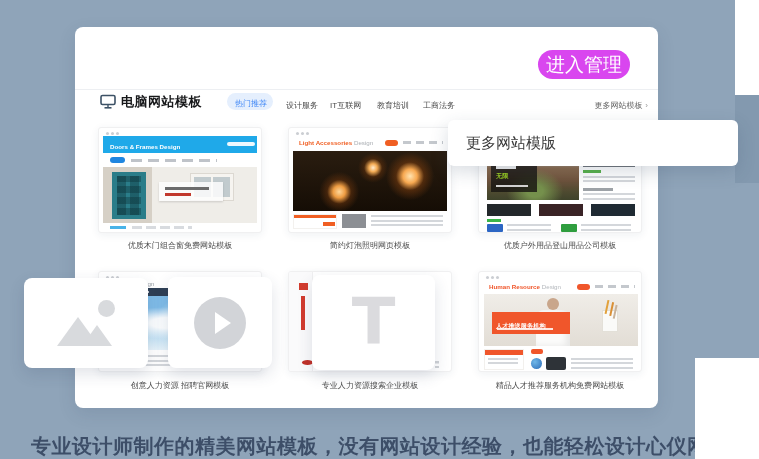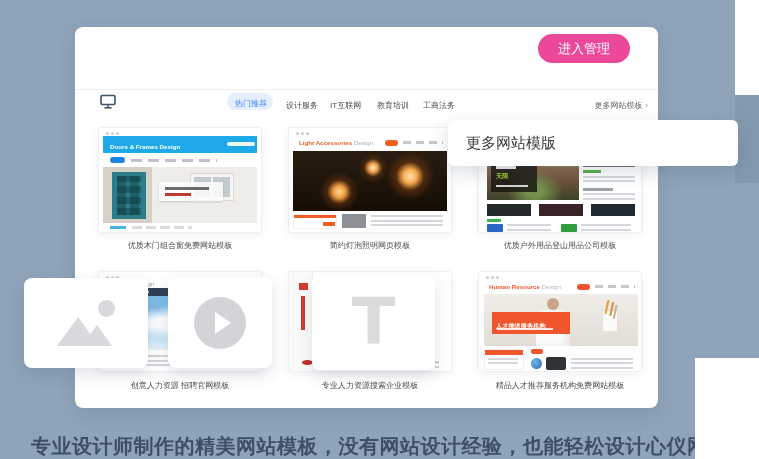--- a/index.html
+++ b/index.html
@@ -9,22 +9,22 @@
 
 
 .bg-main{inset:0;background:#8FA4B9}
 .bg-wtr{left:735px;top:0;width:24px;height:95px;background:#fff}
 .bg-acc{left:735px;top:95px;width:24px;height:88px;background:#8399AF}
 .bg-wbr{left:695px;top:358px;width:64px;height:101px;background:#fff;z-index:3}
 
 
 .panel{left:75px;top:27px;width:583px;height:381px;background:#fff;border-radius:8px;
   box-shadow:0 6px 18px rgba(40,60,90,.12);z-index:1}
-.manage-btn{position:absolute;left:463px;top:7px;width:92px;height:29px;border:none;border-radius:15px;
-  background:#ec4899;color:#fff;font-size:13px;font-family:inherit;cursor:pointer}
+.manage-btn{position:absolute;left:463px;top:23px;width:92px;height:29px;border:none;border-radius:15px;
+  background:#d946ef;color:#fff;font-size:19px;font-family:inherit;cursor:pointer}
 .divider{position:absolute;left:0;top:62px;width:583px;height:1px;background:#EDEFF2}
 .sec-title{position:absolute;left:46px;top:66px;font-size:13px;font-weight:bold;color:#17181A;letter-spacing:.5px}
 .mon{position:absolute;left:25px;top:67px}
 .tab{position:absolute;top:70px;font-size:12px;color:#4A4A4A;transform:scale(.67);transform-origin:0 50%;white-space:nowrap;cursor:pointer}
 .tab-pill{position:absolute;left:152px;top:66px;width:46px;height:17px;border-radius:9px;background:#E5EFFD;text-align:center;cursor:pointer}
 .tab-pill span{display:inline-block;font-size:12px;color:#3F87F6;transform:scale(.67);transform-origin:50% 50%;line-height:17px;white-space:nowrap}
 .more{position:absolute;right:10px;top:70px;font-size:12px;color:#666;transform:scale(.67);transform-origin:100% 50%;white-space:nowrap;cursor:pointer}
 .more .chev{color:#999;margin-left:4px}
 
 
@@ -176,20 +176,21 @@
 <div class="abs panel">
 
   <button class="manage-btn">进入管理</button>
   <div class="divider"></div>
 
   <svg class="mon" width="16" height="15" viewBox="0 0 16 15">
     <rect x="1" y="1.5" width="14" height="9" rx="1.5" fill="none" stroke="#3D5266" stroke-width="1.6"></rect>
     <path d="M8 10.5v2.5" stroke="#3D5266" stroke-width="1.4"></path>
     <path d="M4.5 13.8h7" stroke="#3D5266" stroke-width="1.6"></path>
   </svg>
+  <div class="sec-title">电脑网站模板</div>
 
   <div class="tab-pill"><span>热门推荐</span></div>
   <div class="tab" style="left:211px">设计服务</div>
   <div class="tab" style="left:255px">IT互联网</div>
   <div class="tab" style="left:302px">教育培训</div>
   <div class="tab" style="left:348px">工商法务</div>
 
   <div class="more">
     <span>更多网站模板</span><span class="chev">›</span>
   </div>

